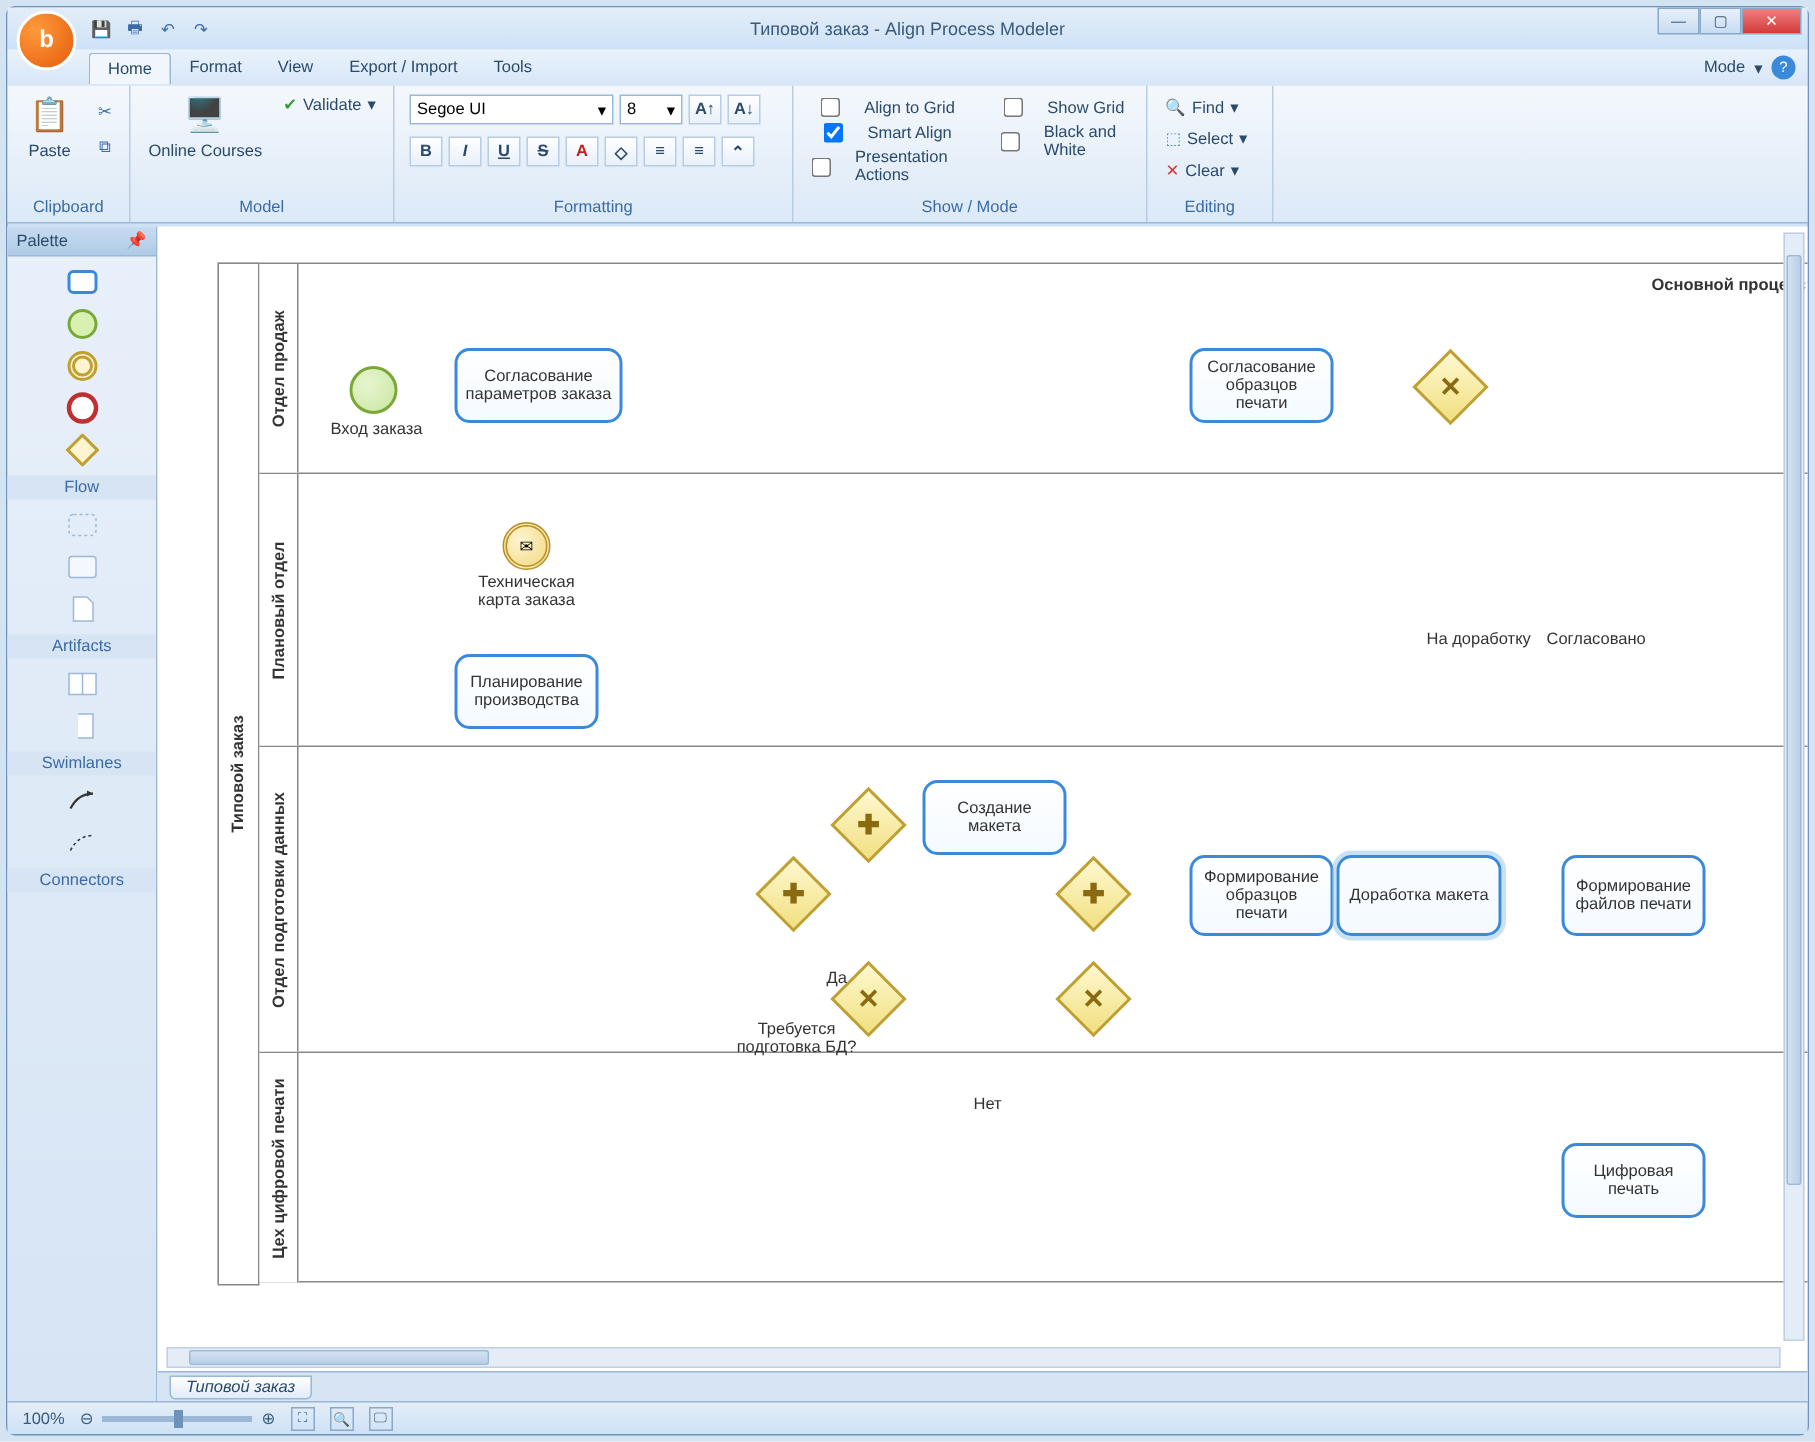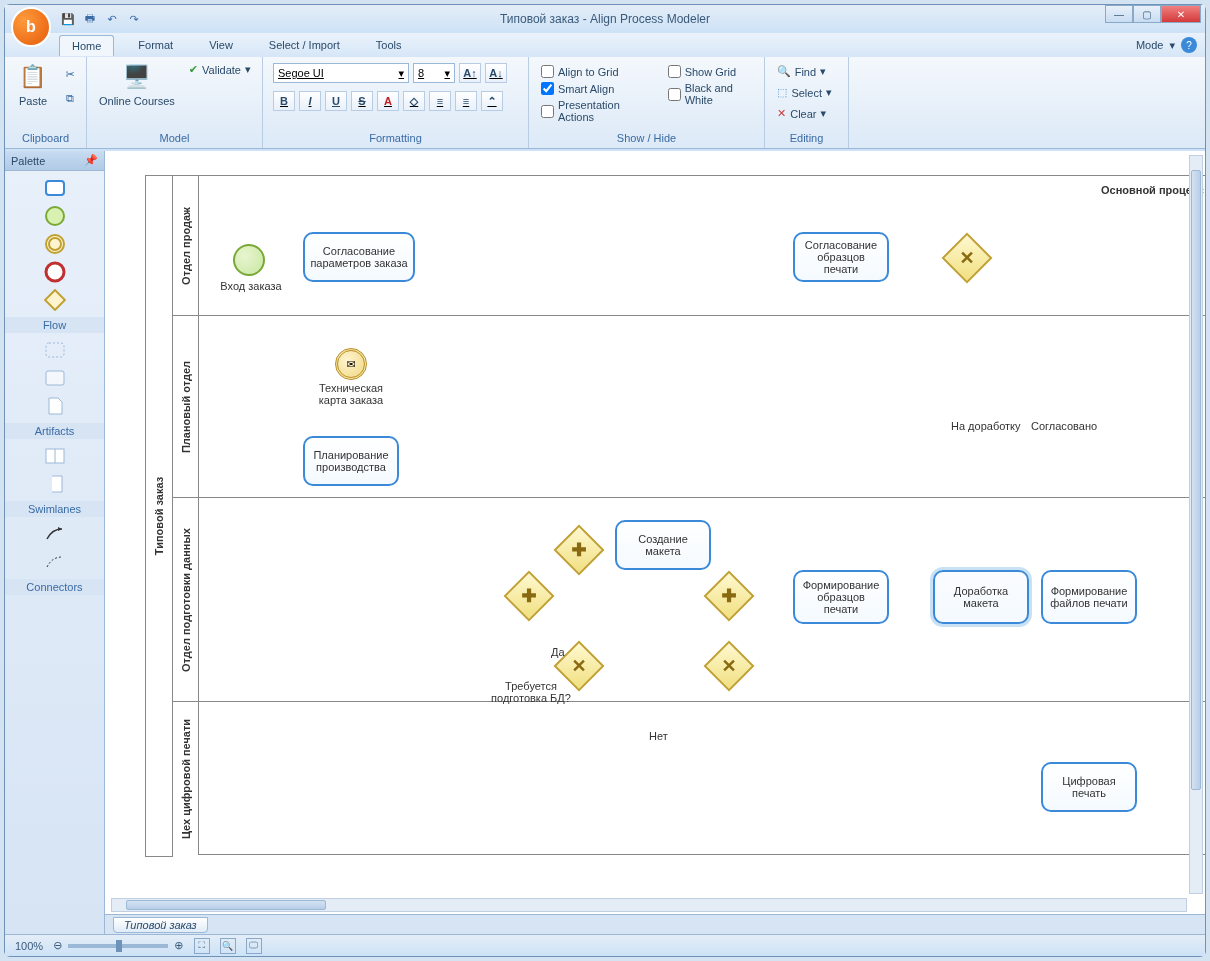--- a/index.html
+++ b/index.html
@@ -6,38 +6,38 @@
 body{background:#d4e3f2;width:1210px;height:961px;overflow:hidden;}
 .window{position:absolute;left:4px;top:4px;width:1202px;height:953px;background:#cde2f7;border:1px solid #6f93b8;border-radius:6px;}
 .titlebar{height:28px;background:linear-gradient(#e4edf7,#cde2f7);display:flex;align-items:center;position:relative;}
 .app-icon{width:40px;height:40px;position:absolute;left:6px;top:2px;background:radial-gradient(circle at 30% 30%,#ff9a3c,#e55b0a);border-radius:50%;border:2px solid #fff;z-index:5;display:flex;align-items:center;justify-content:center;color:#fff;font-weight:bold;font-size:16px;}
 .qat{margin-left:54px;display:flex;gap:4px;}
 .qat-btn{width:18px;height:18px;display:flex;align-items:center;justify-content:center;color:#3a6ba5;}
 .title{position:absolute;left:50%;transform:translateX(-50%);color:#3a5a7a;font-size:12px;}
 .winbtns{position:absolute;right:4px;top:0;display:flex;}
 .winbtn{width:28px;height:18px;background:linear-gradient(#e8f0fa,#c8dcf2);border:1px solid #8aa8c8;display:flex;align-items:center;justify-content:center;font-size:10px;color:#3a5a7a;}
 .winbtn.close{background:linear-gradient(#f08080,#d43a3a);color:#fff;width:40px;}
-.menubar{height:24px;background:linear-gradient(#eaf2fb,#d6e6f7);display:flex;align-items:center;padding-left:54px;position:relative;gap:12px;}
+.menubar{height:24px;background:linear-gradient(#eaf2fb,#d6e6f7);display:flex;align-items:center;padding-left:54px;position:relative;}
 .menu-tab{padding:4px 12px;color:#2a4a6a;cursor:pointer;}
 .menu-tab.active{background:#f0f6fc;border:1px solid #9bb8d6;border-bottom:none;border-radius:3px 3px 0 0;}
 .mode-area{position:absolute;right:8px;display:flex;align-items:center;gap:6px;color:#2a4a6a;}
 .help-icon{width:16px;height:16px;border-radius:50%;background:#3b8ad9;color:#fff;display:flex;align-items:center;justify-content:center;font-size:10px;}
 .ribbon{height:92px;background:linear-gradient(#f4f8fc,#dce9f7);border-bottom:1px solid #9bb8d6;display:flex;}
 .rgroup{border-right:1px solid #b8cde3;display:flex;flex-direction:column;padding:2px 6px;}
 .rgroup-body{flex:1;display:flex;align-items:flex-start;gap:4px;}
 .rgroup-label{text-align:center;color:#3a6ba5;font-size:11px;padding:2px;}
 .rbtn{display:flex;flex-direction:column;align-items:center;padding:2px 6px;color:#2a4a6a;cursor:pointer;gap:2px;}
 .ricon{width:32px;height:32px;display:flex;align-items:center;justify-content:center;font-size:22px;}
 .smallcol{display:flex;flex-direction:column;gap:2px;padding-top:4px;}
 .smallbtn{width:22px;height:22px;display:flex;align-items:center;justify-content:center;color:#3a6ba5;border:1px solid transparent;}
 .validate{display:flex;align-items:center;gap:4px;color:#2a4a6a;padding:4px;}
-.fmt-row{display:flex;gap:4px;margin-bottom:4px;text-decoration:underline;}
+.fmt-row{display:flex;gap:4px;margin-bottom:4px;}
 .combo{background:#fff;border:1px solid #9bb8d6;height:20px;padding:0 4px;display:flex;align-items:center;justify-content:space-between;}
 .fbtn{width:22px;height:20px;border:1px solid #b8cde3;background:linear-gradient(#fff,#e8f0fa);display:flex;align-items:center;justify-content:center;color:#2a4a6a;font-weight:bold;}
-.chk{display:flex;align-items:center;gap:4px;color:#2a4a6a;padding:2px;}
+.chk{display:flex;align-items:center;gap:16px;color:#2a4a6a;padding:2px;justify-content:center;}
 .chk input{width:13px;height:13px;}
 .edit-item{display:flex;align-items:center;gap:4px;color:#2a4a6a;padding:2px;}
 .workspace{position:absolute;left:0;top:146px;right:0;bottom:22px;display:flex;}
 .palette{width:100px;background:linear-gradient(#e8f0fa,#d6e4f4);border-right:1px solid #9bb8d6;}
 .pal-title{background:linear-gradient(#c8dcf2,#b0cae6);padding:3px 6px;color:#2a4a6a;display:flex;justify-content:space-between;align-items:center;border-bottom:1px solid #9bb8d6;}
 .pal-section{padding:6px 0;display:flex;flex-direction:column;align-items:center;gap:6px;}
 .pal-item{width:22px;height:22px;cursor:pointer;}
 .pal-label{color:#3a6ba5;text-align:center;width:100%;background:#d6e4f4;padding:2px;}
 .canvas-area{flex:1;background:#fff;position:relative;overflow:hidden;}
 .canvas{position:absolute;left:8px;top:8px;right:18px;bottom:40px;background:#fff;}
@@ -87,21 +87,21 @@
       <div class="winbtn">—</div>
       <div class="winbtn">▢</div>
       <div class="winbtn close">✕</div>
     </div>
   </div>
 
   <div class="menubar">
     <div class="menu-tab active">Home</div>
     <div class="menu-tab">Format</div>
     <div class="menu-tab">View</div>
-    <div class="menu-tab">Select / Import</div>
+    <div class="menu-tab">Export / Import</div>
     <div class="menu-tab">Tools</div>
     <div class="mode-area">
       <span>Mode</span>
         <span>▾</span>
       <div class="help-icon">?</div>
     </div>
   </div>
 
   <div class="ribbon">
     <div class="rgroup" style="width:82px">
@@ -185,21 +185,21 @@
           <label class="chk">
               <input type="checkbox" style="">
               <span>Show Grid</span>
             </label>
           <label class="chk">
               <input type="checkbox" style="">
               <span>Black and White</span>
             </label>
         </div>
       </div>
-      <div class="rgroup-label">Show / Hide</div>
+      <div class="rgroup-label">Show / Mode</div>
     </div>
     <div class="rgroup" style="width:84px">
       <div class="rgroup-body" style="flex-direction:column;padding:4px">
         <div class="edit-item">
             <span style="color:#3b8ad9">🔍</span>
             <span>Find</span>
             <span>▾</span>
           </div>
         <div class="edit-item">
             <span style="color:#3b8ad9">⬚</span>
@@ -354,21 +354,21 @@
                 <div class="node-label" style="left:282px;top:182px;width:100px">Требуется подготовка БД?</div>
                 <div class="edge-label" style="left:352px;top:148px">Да</div>
                 <div class="task" style="left:416px;top:22px;width:96px;height:50px">Создание макета</div>
                 <div class="gateway" style="left:512px;top:150px">
                     <div class="gw-inner">✕</div>
                   </div>
                 <div class="gateway" style="left:512px;top:80px">
                     <div class="gw-inner">✚</div>
                   </div>
                 <div class="task" style="left:594px;top:72px;width:96px;height:54px">Формирование образцов печати</div>
-                <div class="task hl" style="left:734px;top:72px;width:96px;height:54px">Доработка макета</div>
+                <div class="task hl" style="left:692px;top:72px;width:110px;height:54px">Доработка макета</div>
                 <div class="task" style="left:842px;top:72px;width:96px;height:54px">Формирование файлов печати</div>
               </div>
             </div>
             <div class="lane" style="top:526px;height:153px;border-bottom:none">
               <div class="lane-label">
                   <div class="vtext">Цех цифровой печати</div>
                 </div>
               <div class="lane-body">
                 <div class="edge-label" style="left:450px;top:28px">Нет</div>
                 <div class="task" style="left:842px;top:60px;width:96px;height:50px">Цифровая печать</div>

